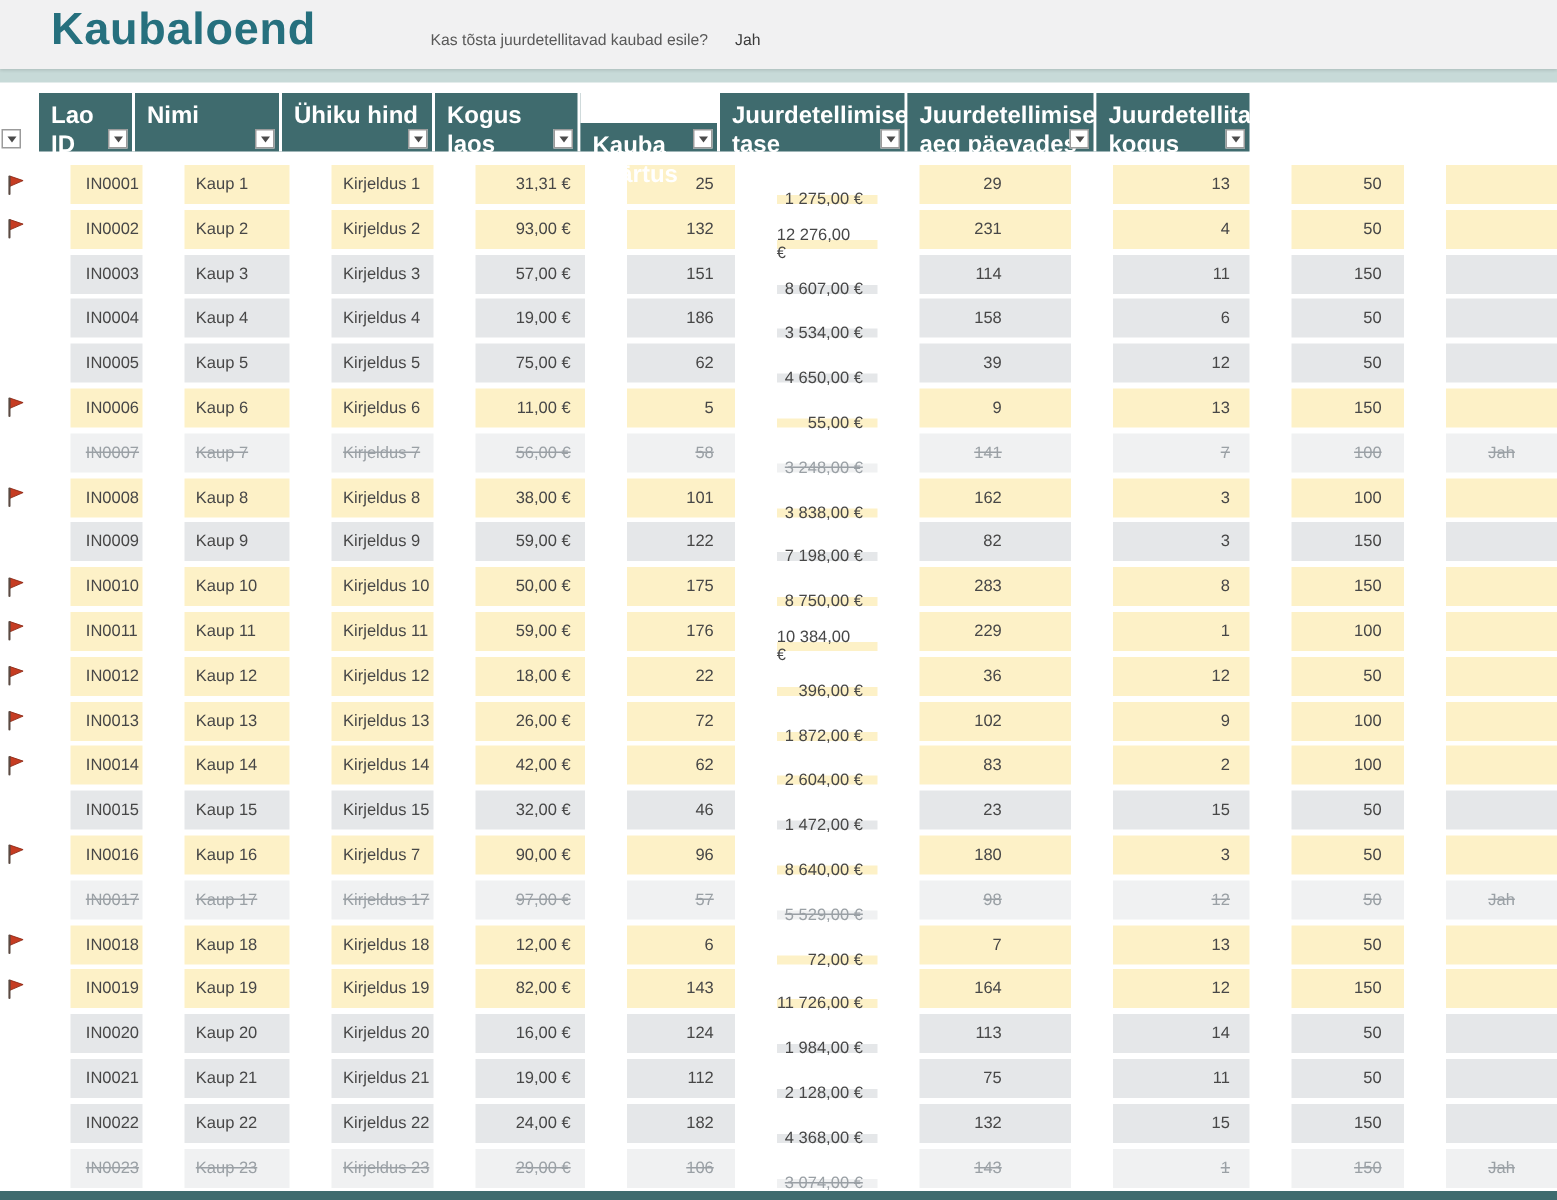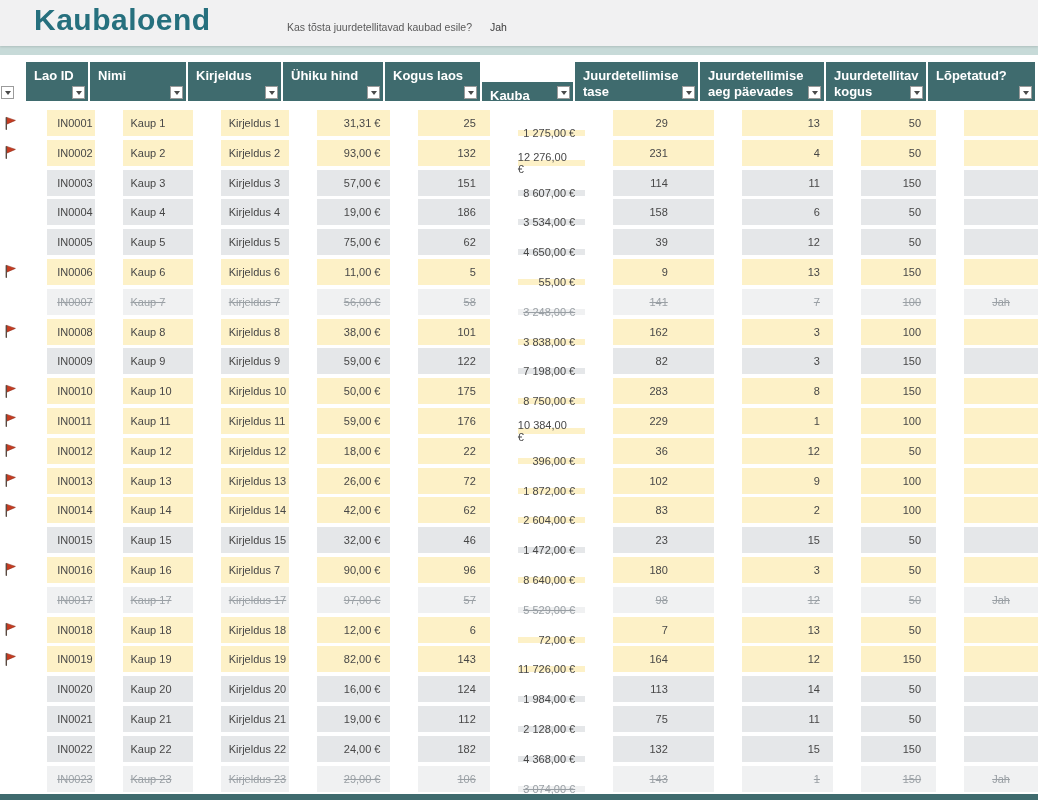--- a/index.html
+++ b/index.html
@@ -13,21 +13,21 @@
   .topband{position:relative;width:100%;height:46px;background:var(--topband);
     box-shadow:0 1px 2px rgba(0,0,0,.12);}
   .title{position:absolute;left:34px;top:3px;font-size:30px;font-weight:bold;
     color:var(--title-teal);letter-spacing:.5px;}
   .question{position:absolute;left:287px;top:21px;font-size:10.5px;color:#595959;}
   .answer{position:absolute;left:490px;top:21px;font-size:10.5px;color:#3a3a3a;}
   .strip{width:100%;height:9px;background:var(--strip-teal);}
   .table{margin-top:7px;}
   .thead{display:flex;height:39px;margin-bottom:9px;}
   .ghead{width:26px;position:relative;}
-  .hcell{position:relative;background:var(--header-teal);color:#fff;font-size:13px;
+  .hcell{position:relative;background:var(--header-teal);color:#fff;font-size:16px;
     font-weight:bold;padding:6px 7px 0 8px;line-height:1.2;border-right:2px solid #fff;}
   .hcell:last-child{border-right:none;}
   .filter-btn{position:absolute;right:3px;bottom:2px;width:13px;height:13px;background:#fff;
     border:1px solid #9b9b9b;display:flex;align-items:center;justify-content:center;}
   .ghead .filter-btn{left:1px;right:auto;}
   .chev{width:0;height:0;border-left:3.5px solid transparent;border-right:3.5px solid transparent;
     border-top:4.5px solid #4a4a4a;}
   .tbody{}
   .trow{display:flex;height:26px;margin-bottom:3.8px;font-size:11px;color:var(--text-dark);gap:28px;}
   .gutter{width:26px;background:#fff;display:flex;align-items:center;padding-left:4px;}
@@ -66,42 +66,36 @@
         <i class="chev"></i>
       </div>
     </div>
 
   <div class="hcell c0"><span>Lao ID</span><div class="filter-btn">
           <i class="chev"></i>
         </div></div>
       <div class="hcell c1"><span>Nimi</span><div class="filter-btn">
           <i class="chev"></i>
         </div></div>
-      <div class="hcell c2"><span>Kirjeldus</span><div class="filter-btn">
-          <i class="chev"></i>
-        </div></div>
       <div class="hcell c3"><span>Ühiku hind</span><div class="filter-btn">
           <i class="chev"></i>
         </div></div>
       <div class="hcell c4"><span>Kogus laos</span><div class="filter-btn">
           <i class="chev"></i>
         </div></div>
       <div class="hcell c5"><span>Kauba väärtus</span><div class="filter-btn">
           <i class="chev"></i>
         </div></div>
       <div class="hcell c6"><span>Juurdetellimise tase</span><div class="filter-btn">
           <i class="chev"></i>
         </div></div>
       <div class="hcell c7"><span>Juurdetellimise aeg päevades</span><div class="filter-btn">
           <i class="chev"></i>
         </div></div>
       <div class="hcell c8"><span>Juurdetellitav kogus</span><div class="filter-btn">
-          <i class="chev"></i>
-        </div></div>
-      <div class="hcell c9"><span>Lõpetatud?</span><div class="filter-btn">
           <i class="chev"></i>
         </div></div>
     </div>
   <div class="tbody">
 
   <div class="trow reorder">
         <div class="gutter">
           <svg width="13" height="15" viewBox="0 0 13 15">
             <path d="M2.6 1.4 L11.4 4.4 L2.6 8.2 Z" fill="#c63c22" stroke="#8e2a16" stroke-width="0.6"></path>
             <rect x="1.6" y="1" width="1.4" height="13" rx="0.7" fill="#5a4a42"></rect>

